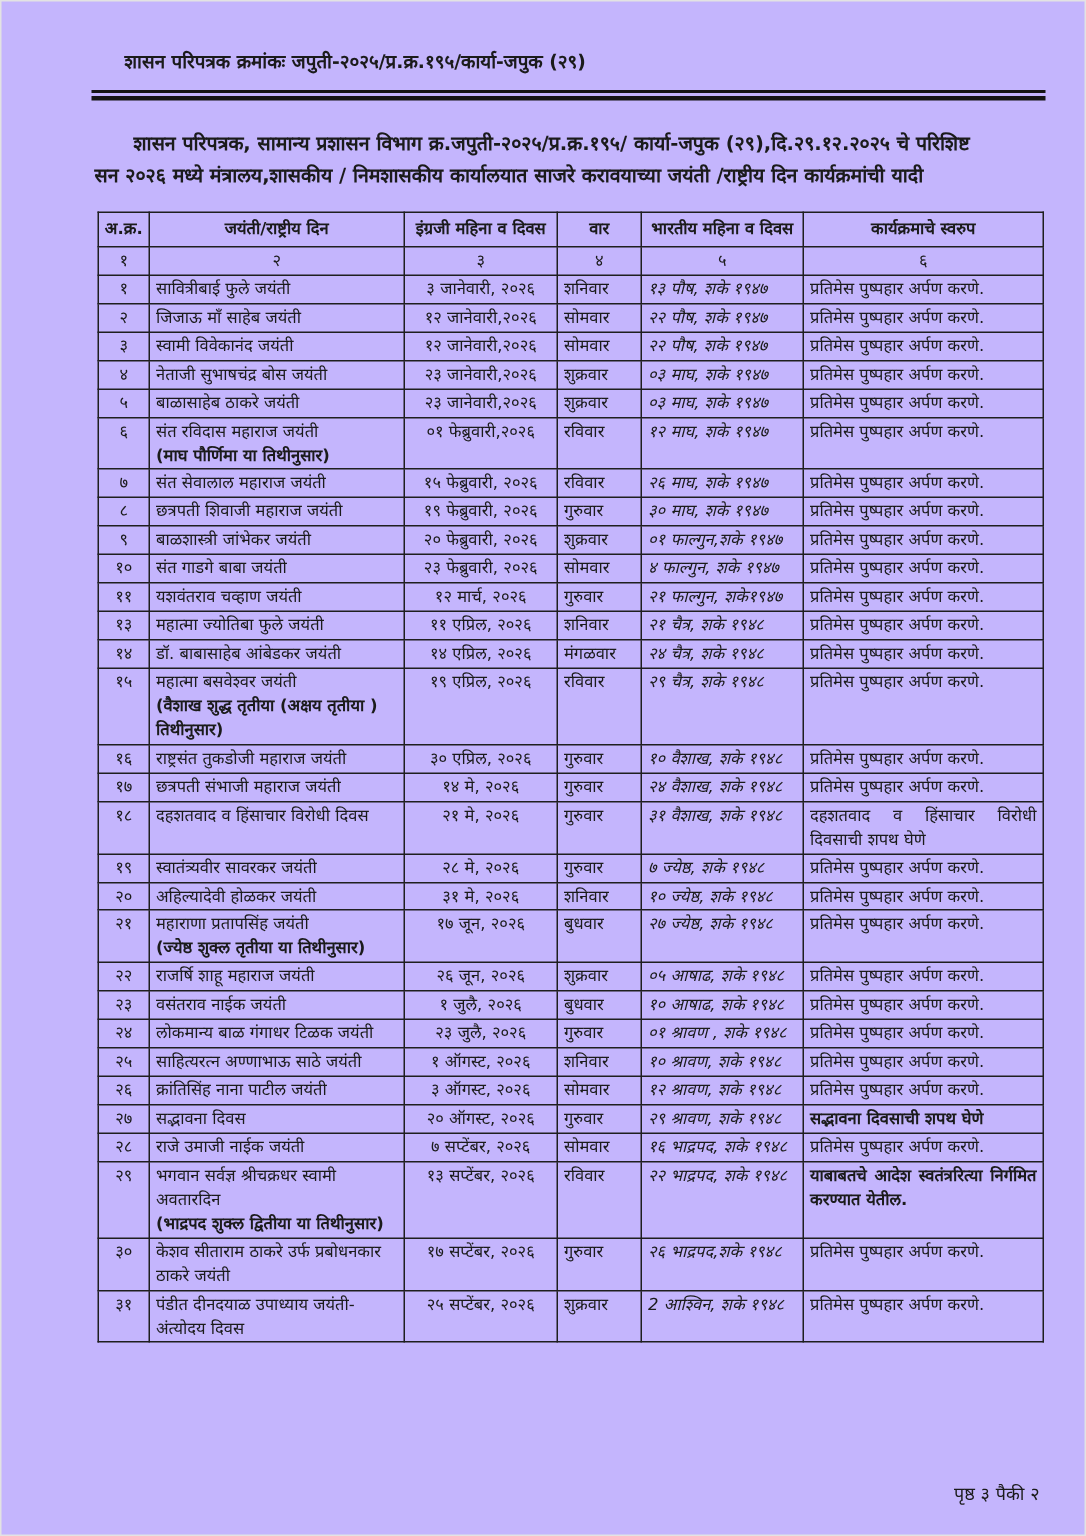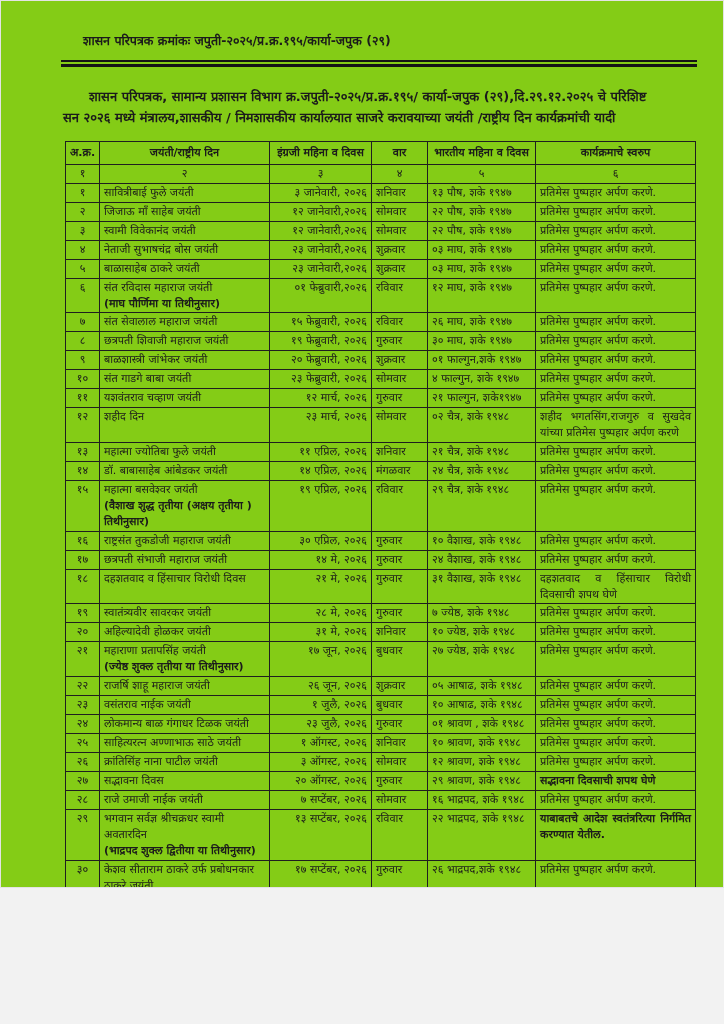--- a/index.html
+++ b/index.html
@@ -1,20 +1,20 @@
 <!DOCTYPE html>
 <html lang="mr"><head>
 <meta charset="utf-8">
 <style>
   * { box-sizing: border-box; }
   html,body { margin:0; padding:0; background:#f2f2f2; }
   body { font-family:"DejaVu Sans", sans-serif; color:#1b1b1b; }
   .page {
-    position:relative; width:724px; height:888px; margin:0 auto;
-    background:#84cc16; border:1px solid #e3e3e3; overflow:hidden;
+    position:relative; width:724px; height:1024px; margin:0 auto;
+    background:#c4b5fd; border:1px solid #e3e3e3; overflow:hidden;
   }
   .ref-line {
     position:absolute; top:31px; left:82px;
     font-size:12.5px; font-weight:bold; white-space:nowrap;
   }
   .double-rule {
     position:absolute; top:59px; left:60px; width:636px; height:7px;
     border-top:2px solid #151515; border-bottom:3px solid #151515;
   }
   .intro { position:absolute; top:85px; left:62px; width:604px;
@@ -28,23 +28,23 @@
     font-size:11px; line-height:1.45;
   }
   table.holidays th, table.holidays td {
     border:1px solid #1f1f1f; padding:1px 4px; vertical-align:top;
     overflow:hidden;
   }
   table.holidays thead th { font-weight:bold; text-align:center; padding:3px 2px; }
   tr.numbers td { text-align:center; padding:1px 2px; }
   td.c-sr   { text-align:center; }
   td.c-name { text-align:left; padding-left:8px; }
-  td.c-date { text-align:right; padding-left:12px; }
+  td.c-date { text-align:center; padding-left:12px; }
   td.c-day  { text-align:left; }
-  td.c-hindu{ text-align:left; padding-left:6px; }
+  td.c-hindu{ text-align:left; padding-left:6px;font-style:italic; }
   td.c-prog { text-align:justify; padding-left:8px; padding-right:5px; }
   td .note  { font-weight:bold; display:block; }
   td.bold   { font-weight:bold; }
   .footer {
     position:absolute; top:986px; right:30px;
     font-size:12px; white-space:nowrap;
   }
 </style>
 </head>
 <body>
@@ -179,28 +179,20 @@
 
   <tr>
     <td class="c-sr">११</td>
     <td class="c-name"><span>यशवंतराव चव्हाण जयंती</span></td>
     <td class="c-date">१२ मार्च, २०२६</td>
     <td class="c-day">गुरुवार</td>
     <td class="c-hindu">२१ फाल्गुन, शके१९४७</td>
     <td class="c-prog">प्रतिमेस पुष्पहार अर्पण करणे.</td>
   </tr>
 
-  <tr>
-    <td class="c-sr">१२</td>
-    <td class="c-name"><span>शहीद दिन</span></td>
-    <td class="c-date">२३ मार्च, २०२६</td>
-    <td class="c-day">सोमवार</td>
-    <td class="c-hindu">०२ चैत्र, शके १९४८</td>
-    <td class="c-prog">शहीद  भगतसिंग,राजगुरु  व सुखदेव यांच्या प्रतिमेस पुष्पहार अर्पण करणे</td>
-  </tr>
 
   <tr>
     <td class="c-sr">१३</td>
     <td class="c-name"><span>महात्मा ज्योतिबा फुले जयंती</span></td>
     <td class="c-date">११ एप्रिल, २०२६</td>
     <td class="c-day">शनिवार</td>
     <td class="c-hindu">२१ चैत्र, शके १९४८</td>
     <td class="c-prog">प्रतिमेस पुष्पहार अर्पण करणे.</td>
   </tr>
 

